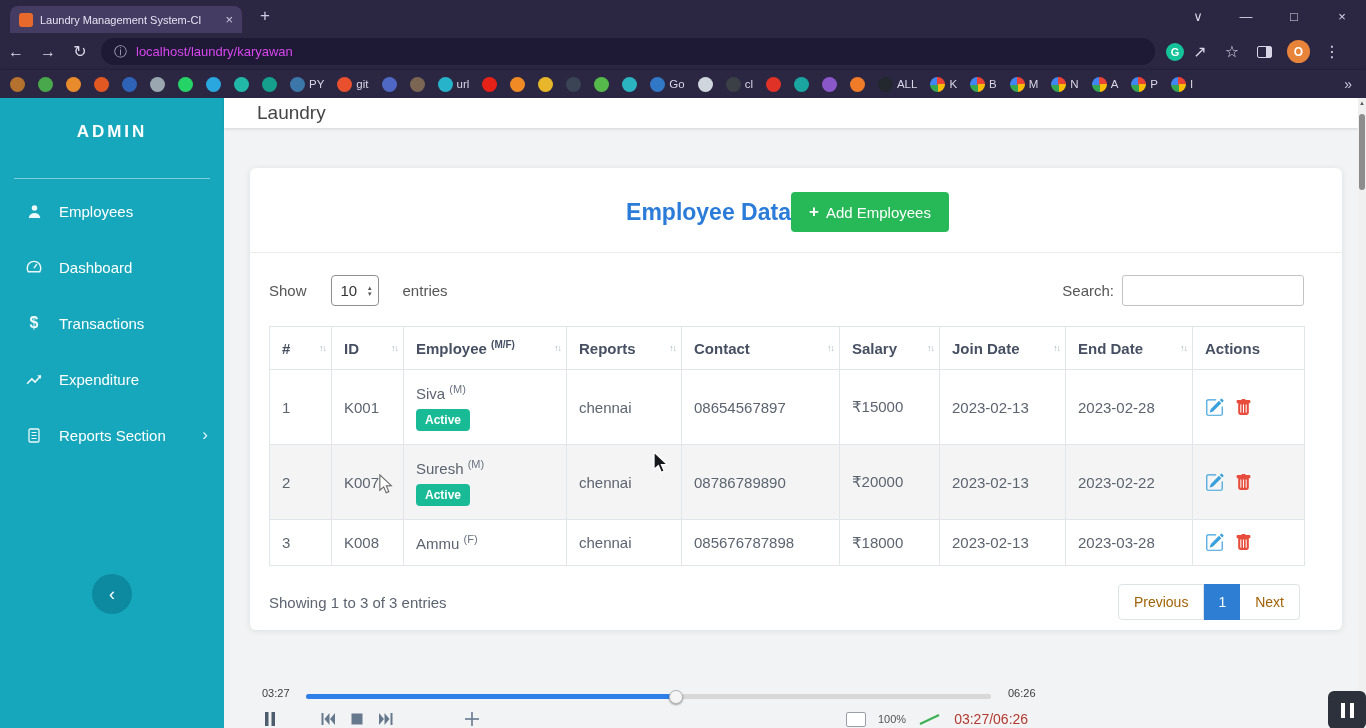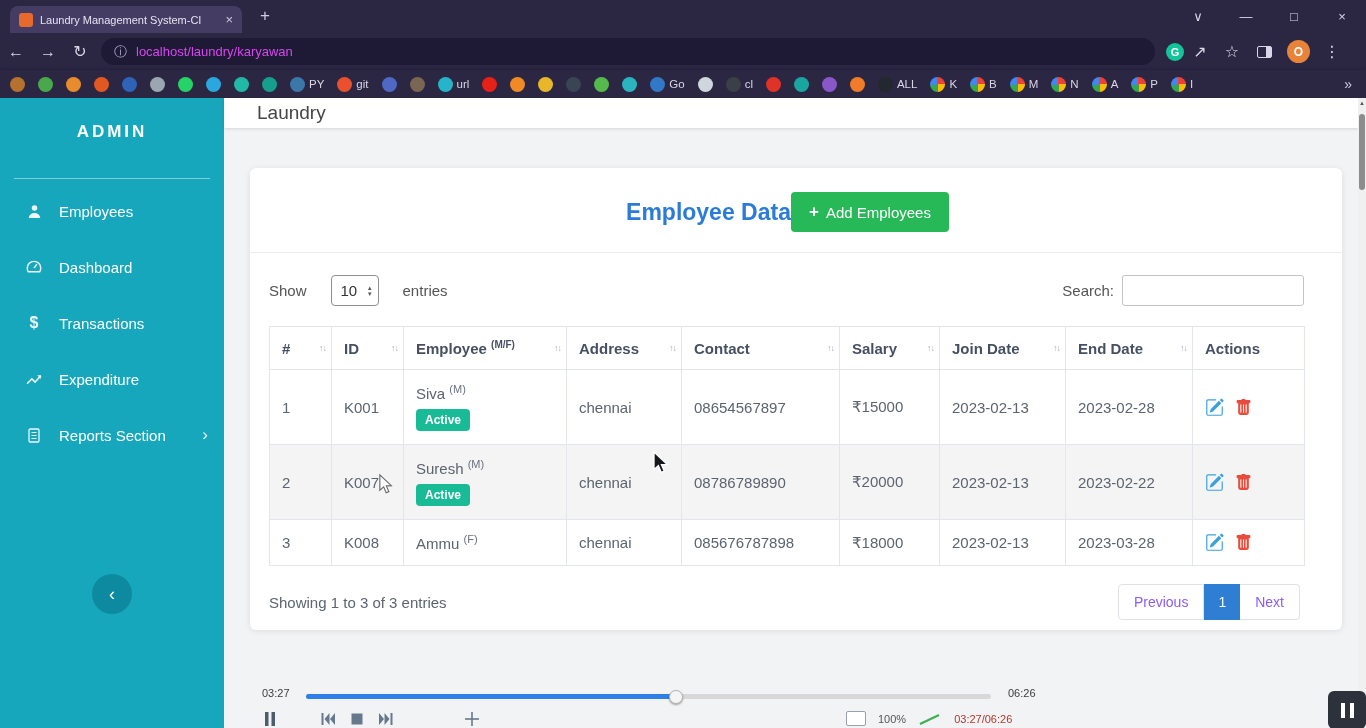--- a/index.html
+++ b/index.html
@@ -90,42 +90,42 @@
   tbody tr:nth-child(even) td{background:#f4f4f4;}
   sup.g{font-size:11px;color:#6b7280;}
   .badge{display:inline-block;background:#19bb96;color:#fff;font-size:12px;font-weight:bold;
          padding:4px 9px;border-radius:4px;margin-top:7px;}
   .act{display:flex;gap:11px;align-items:center;}
   .icon-btn{display:inline-flex;cursor:pointer;}
 
   .table-footer{display:flex;justify-content:space-between;align-items:center;
                 padding:18px 42px 0 19px;font-size:15px;color:#5c6470;}
   .pagination{display:flex;}
-  .page-btn{border:1px solid #dfe3e7;padding:9px 15px;font-size:14px;color:#8b5cf6;background:#fff;cursor:pointer;}
+  .page-btn{border:1px solid #dfe3e7;padding:9px 15px;font-size:14px;color:#a16207;background:#fff;cursor:pointer;}
   .page-btn.prev{border-radius:4px 0 0 4px;}
   .page-btn.next{border-radius:0 4px 4px 0;border-left:none;}
   .page-btn.active{background:#2e7fd4;border-color:#2e7fd4;color:#fff;padding:9px 13px;}
 
   .page-footer{position:absolute;left:0;width:100%;top:540px;text-align:center;font-size:12px;color:#9b9b9b;}
 
   
   .playerbar{position:absolute;left:0;top:542px;width:100%;height:45px;z-index:2;}
   .ptime{position:absolute;top:4px;font-size:11px;color:#3c3c3c;}
   .ptime.cur{left:38px;} .ptime.dur{left:784px;}
   .ptrack{position:absolute;left:82px;top:11px;width:685px;height:5px;border-radius:3px;background:#d8d8d8;cursor:pointer;}
   .pfill{height:100%;background:#2f7fe8;border-radius:3px;position:relative;}
   .pknob{position:absolute;right:-7px;top:-4.5px;width:14px;height:14px;border-radius:50%;
          background:#f5f5f5;border:1px solid #b5b5b5;box-shadow:0 1px 2px rgba(0,0,0,.35);cursor:pointer;}
   .pcontrols{position:absolute;left:38px;top:28px;display:flex;align-items:center;gap:14px;}
   .pc{display:inline-flex;cursor:pointer;}
   .ml28{margin-left:28px;} .ml56{margin-left:56px;}
   .pright{position:absolute;left:622px;top:28px;display:flex;align-items:center;gap:12px;}
   .zoombox{width:20px;height:15px;border:1px solid #99a0a8;border-radius:2px;background:#fff;cursor:pointer;}
   .zoomlabel{font-size:11px;color:#555;}
-  .pcounter{font-size:11px;color:#b3382e;white-space:nowrap;}
+  .pcounter{font-size:14px;color:#b3382e;white-space:nowrap;}
 
   .float-pause{position:absolute;left:1328px;top:691px;width:38px;height:38px;background:#2c313c;
                border-radius:6px;display:flex;align-items:center;justify-content:center;gap:5px;
                z-index:6;cursor:pointer;}
   .float-pause i{display:block;width:4px;height:15px;background:#fff;}
 
   
   .scrollbar{position:absolute;left:1358px;top:98px;width:8px;height:630px;background:#f0f0f0;z-index:3;}
   .sb-up{position:absolute;top:2px;left:0;width:8px;text-align:center;font-size:6px;color:#555;cursor:pointer;}
   .sb-thumb{position:absolute;top:16px;left:1px;width:6px;height:76px;background:#8d8d8d;border-radius:3px;cursor:grab;}
@@ -400,21 +400,21 @@
             <col style="width:100px">
           <col style="width:126px">
             <col style="width:127px">
             <col style="width:112px">
         </colgroup>
         <thead>
           <tr>
             <th><span>#</span><span class="sort">↑↓</span></th>
             <th><span>ID</span><span class="sort">↑↓</span></th>
             <th><span>Employee</span> <sup>(M/F)</sup><span class="sort">↑↓</span></th>
-            <th><span>Address</span><span class="sort">↑↓</span></th>
+            <th><span>Reports</span><span class="sort">↑↓</span></th>
             <th><span>Contact</span><span class="sort">↑↓</span></th>
             <th><span>Salary</span><span class="sort">↑↓</span></th>
             <th><span>Join Date</span><span class="sort">↑↓</span></th>
             <th><span>End Date</span><span class="sort">↑↓</span></th>
             <th><span>Actions</span></th>
           </tr>
         </thead>
         <tbody>
           <tr>
             <td>1</td>

